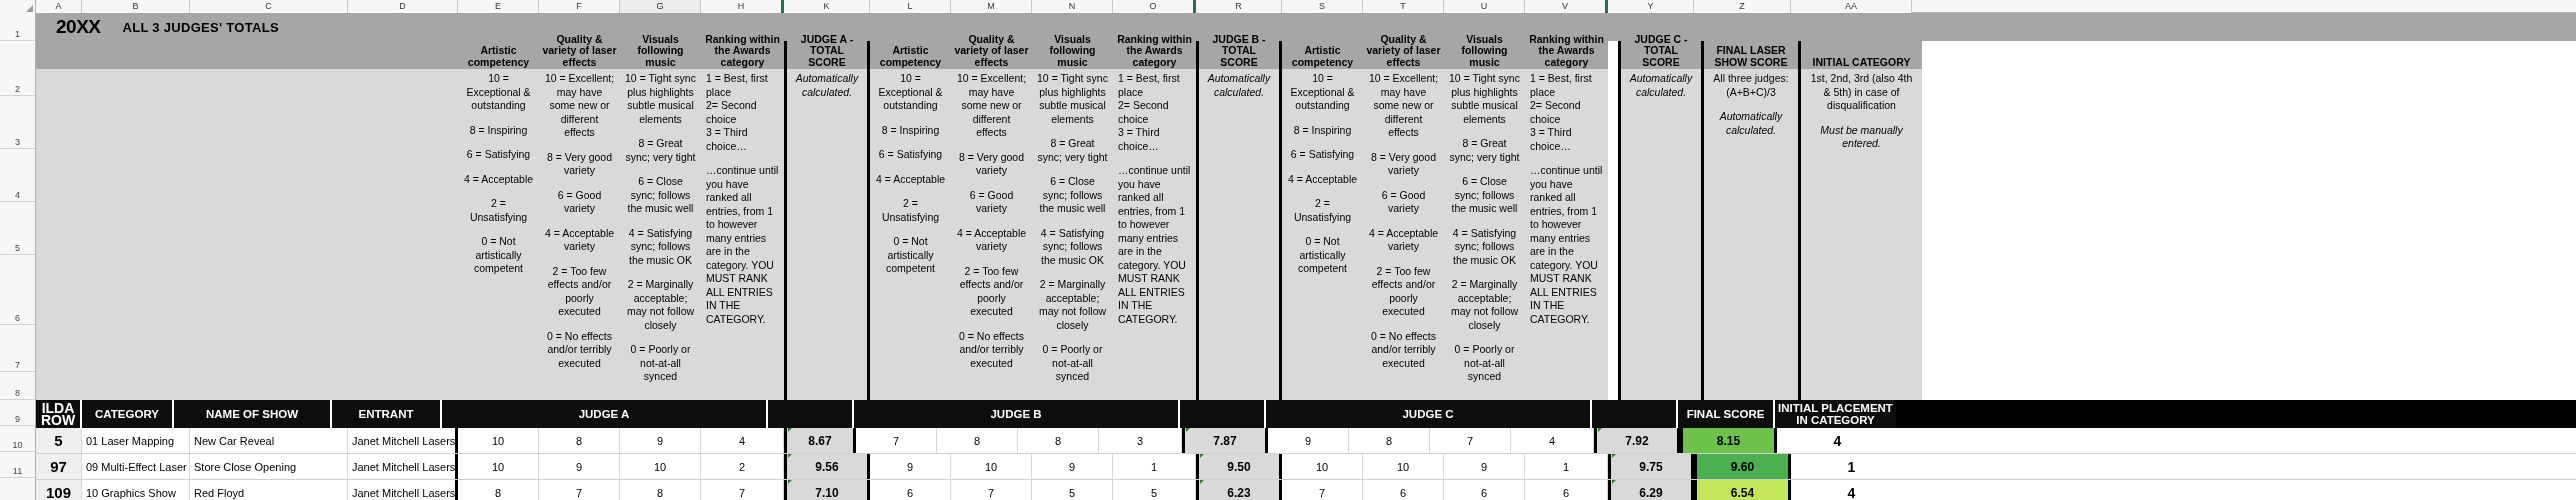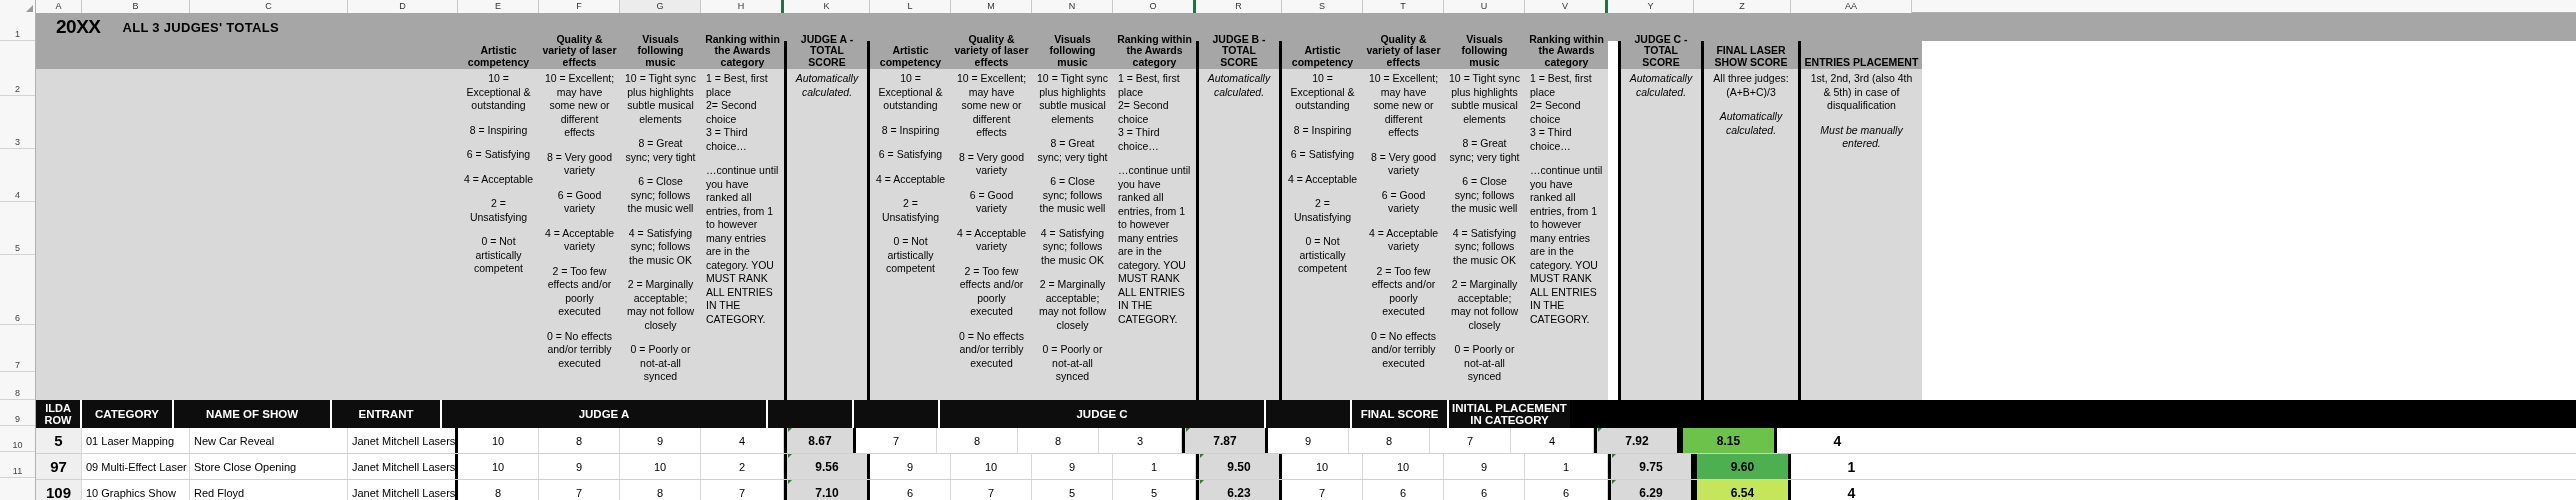--- a/index.html
+++ b/index.html
@@ -55,21 +55,21 @@
 
   .sep-l { border-left:3px solid #000; }
   .sep-r { border-right:3px solid #000; }
 
   
   .blackrow { display:flex; height:28px; background:#000; }
   .bh { color:#fff; font-size:11.5px; font-weight:bold; text-align:center;
      display:flex; align-items:center; justify-content:center;
      line-height:12px; padding:0 2px; background:#0d0d0d; }
   .bh.w { border-right:2px solid #fff; }
-  .bh.small { font-size:11px; }
+  .bh.small { font-size:14px; }
 
   
   .drow { display:flex; height:26px; border-bottom:1px solid #d0d0d0; }
   .dc { display:flex; align-items:center; font-size:11px; color:#000;
      border-right:1px solid #d8d8d8; padding:0 4px; background:#fff;
      overflow:hidden; white-space:nowrap; }
   .dc.ctr { justify-content:center; }
   .dc.ildarow { background:#efefef; justify-content:center;
      font-size:15px; font-weight:bold; }
   .dc.total { background:#d9d9d9; justify-content:center; font-weight:bold;
@@ -287,35 +287,36 @@
             </div>
           </div>
           <div class="rcol sep-r" style="width: 97px;">
             <div class="rhdr">FINAL LASER SHOW SCORE</div>
             <div class="rbody">
               <p class="">All three judges: (A+B+C)/3</p>
               <p class=""><span class="ital">Automatically calculated.</span></p>
             </div>
           </div>
           <div class="rcol " style="width: 121px;">
-            <div class="rhdr">ENTRIES PLACEMENT</div>
+            <div class="rhdr">INITIAL CATEGORY</div>
             <div class="rbody">
               <p class="">1st, 2nd, 3rd (also 4th &amp; 5th) in case of disqualification</p>
               <p class=""><span class="ital">Must be manually entered.</span></p>
             </div>
           </div>
         </div>
 
       <div class="blackrow" id="blackrow">
           <div class="bh w small" style="width: 46px;">ILDA ROW</div>
           <div class="bh w" style="width: 92px;">CATEGORY</div>
           <div class="bh w" style="width: 158px;">NAME OF SHOW</div>
           <div class="bh w" style="width: 110px;">ENTRANT</div>
           <div class="bh w" style="width: 326px;">JUDGE A</div>
           <div class="bh w" style="width: 86px;"></div>
+          <div class="bh w" style="width: 326px;">JUDGE B</div>
           <div class="bh w" style="width: 86px;"></div>
           <div class="bh w" style="width: 326px;">JUDGE C</div>
           <div class="bh w" style="width: 86px;"></div>
           <div class="bh w" style="width: 97px;">FINAL SCORE</div>
           <div class="bh " style="width: 121px;">INITIAL PLACEMENT IN CATEGORY</div>
         </div>
 
       <div id="datarows">
           <div class="drow">
             <div class="dc ildarow" style="width: 46px;">5</div>

